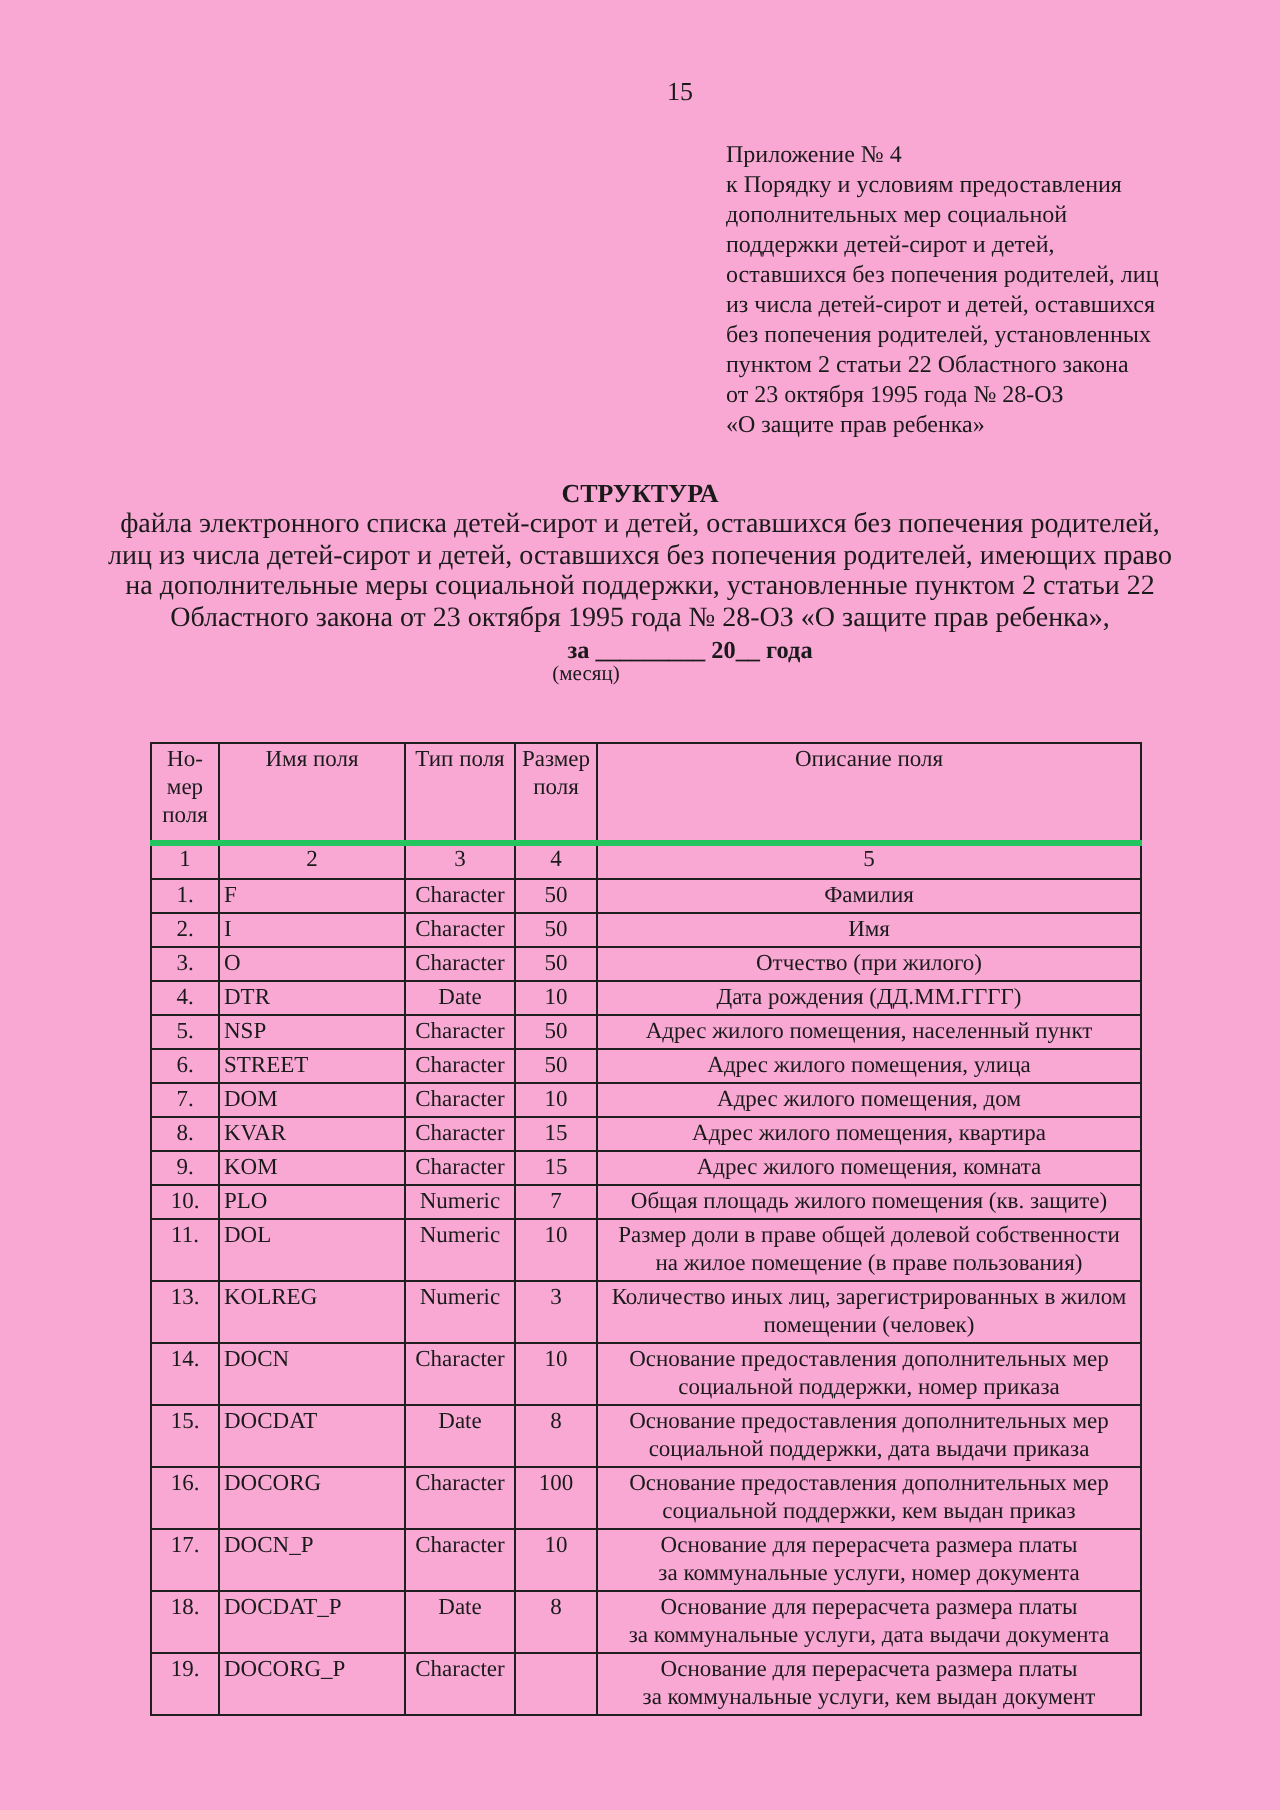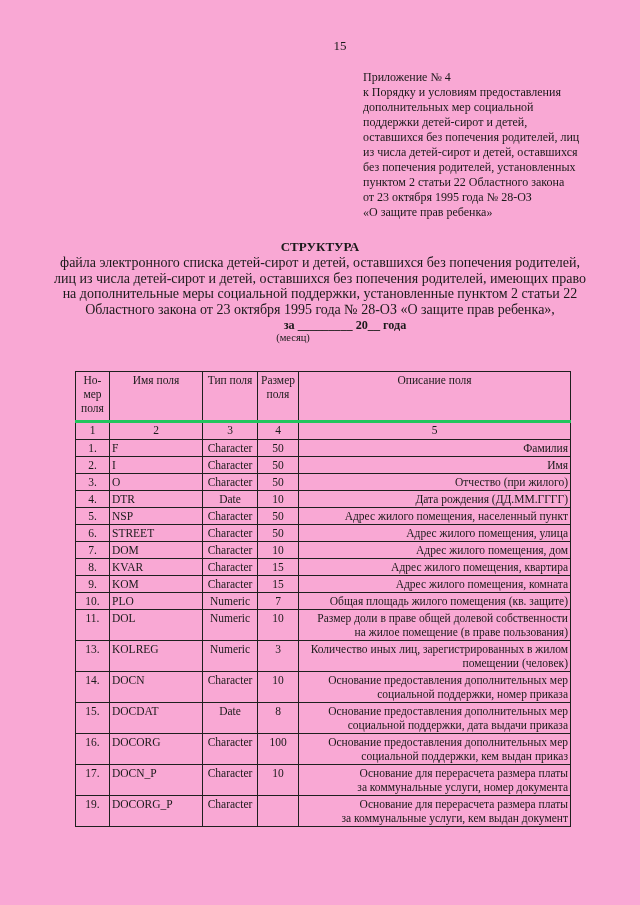--- a/index.html
+++ b/index.html
@@ -86,21 +86,21 @@
     border-bottom: 3px solid #22c55e;
   }
   table.fields thead tr.number-row td {
     text-align: center;
     line-height: 13.5px;
   }
   td.cell-num  { text-align: center; }
   td.cell-name { text-align: left; padding-left: 7px; }
   td.cell-type { text-align: center; padding-left: 5px; }
   td.cell-size { text-align: center; margin-top: 10px; }
-  td.cell-desc { text-align: right; padding-left: 7px; white-space: pre-line; }
+  td.cell-desc { text-align: center; padding-left: 7px; white-space: pre-line; }
 </style>
 </head>
 <body>
 
 <div class="page">
 
   <div class="page-number">15</div>
 
   <div class="appendix">Приложение № 4
 к Порядку и условиям предоставления
@@ -264,20 +264,28 @@
     </tr>
         <tr>
       <td class="cell-num">17.</td>
       <td class="cell-name">DOCN_P</td>
       <td class="cell-type">Character</td>
       <td class="cell-size">10</td>
       <td class="cell-desc">Основание для перерасчета размера платы
 за коммунальные услуги, номер документа</td>
     </tr>
         <tr>
+      <td class="cell-num">18.</td>
+      <td class="cell-name">DOCDAT_P</td>
+      <td class="cell-type">Date</td>
+      <td class="cell-size">8</td>
+      <td class="cell-desc">Основание для перерасчета размера платы
+за коммунальные услуги, дата выдачи документа</td>
+    </tr>
+        <tr>
       <td class="cell-num">19.</td>
       <td class="cell-name">DOCORG_P</td>
       <td class="cell-type">Character</td>
       <td class="cell-size"></td>
       <td class="cell-desc">Основание для перерасчета размера платы
 за коммунальные услуги, кем выдан документ</td>
     </tr>
       </tbody>
   </table>
 

